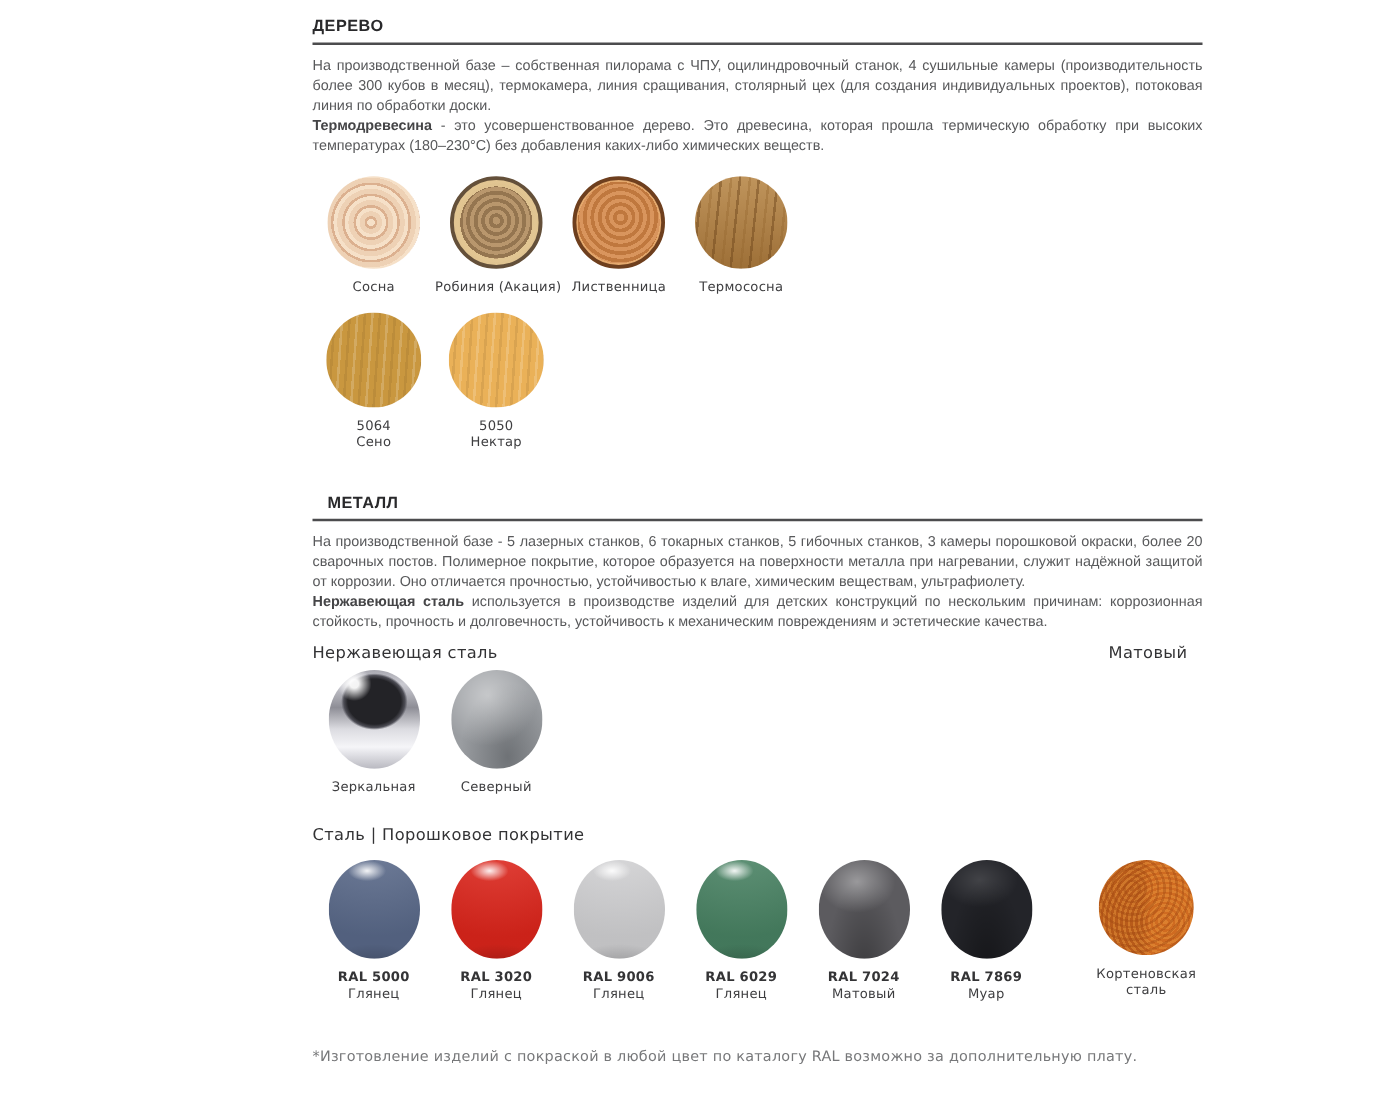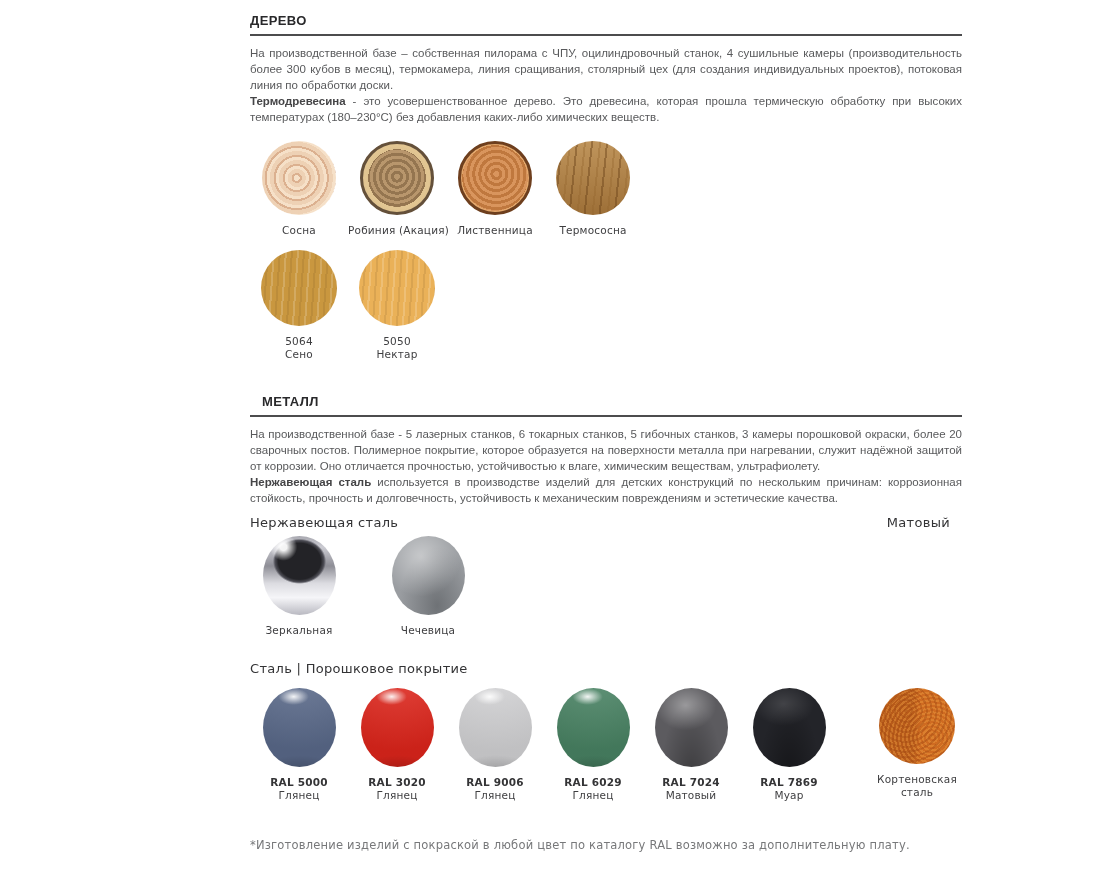--- a/index.html
+++ b/index.html
@@ -140,21 +140,21 @@
       repeating-radial-gradient(circle at 70% 65%, rgba(234,152,62,.45) 0 2px, rgba(0,0,0,0) 2px 4px),
       linear-gradient(90deg, rgba(140,60,12,.35) 0 45%, rgba(0,0,0,0) 55%);
   }
 
   
   .mt-row1 { margin-top: 16px; }
   .mt-impr-head { margin-top: 15px; }
   .mt-impr-row { margin-top: 13px; }
   .mt-metal { margin-top: 20px; margin-left: 12px; }
   .mt-heads { margin-top: 9px; }
-  .mt-spheres { margin-top: 6px; gap: 31px; }
+  .mt-spheres { margin-top: 6px; }
   .mt-powder-head { margin-top: 24px; }
   .mt-powder-row { margin-top: 12px; }
 </style>
 </head>
 <body>
 
 <div class="page">
   <div class="content">
 
     <div class="section-title">ДЕРЕВО</div>
@@ -211,21 +211,21 @@
       <div class="subhead right">Матовый</div>
     </div>
 
     <div class="swatch-row mt-spheres">
       <div class="cell">
         <div class="ball tex-mirror" style="background-color: rgb(207, 208, 212);"></div>
         <div class="lbl"><span class="nowrap">Зеркальная</span></div>
       </div>
       <div class="cell">
         <div class="ball tex-matte" style="background-color: rgb(154, 157, 161);"></div>
-        <div class="lbl"><span class="nowrap">Чечевица</span></div>
+        <div class="lbl"><span class="nowrap">Северный</span></div>
       </div>
     </div>
 
     <div class="subhead mt-powder-head">Сталь | Порошковое покрытие</div>
 
     <div class="swatch-row mt-powder-row">
       <div class="cell">
         <div class="ball tex-gloss" style="background-color: rgb(91, 107, 140);"></div>
         <div class="lbl">
           <span class="code-b">RAL 5000</span><br>

